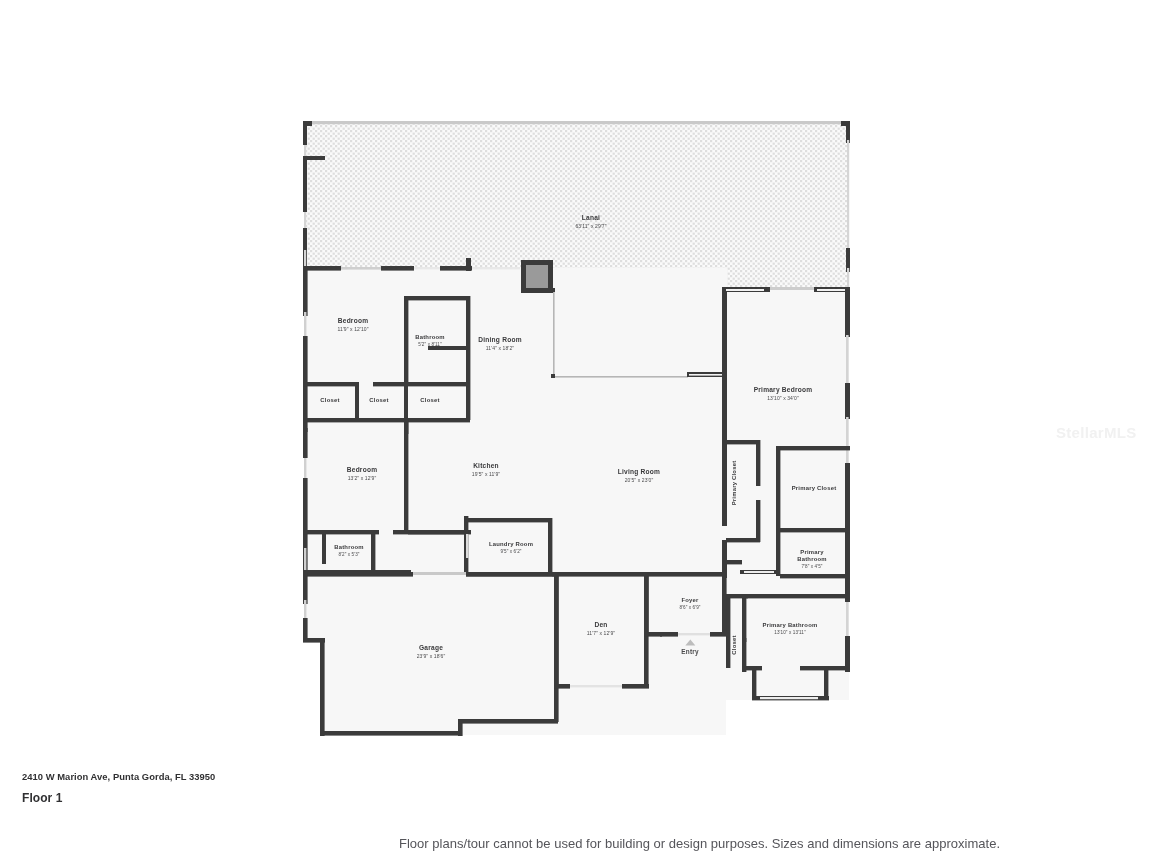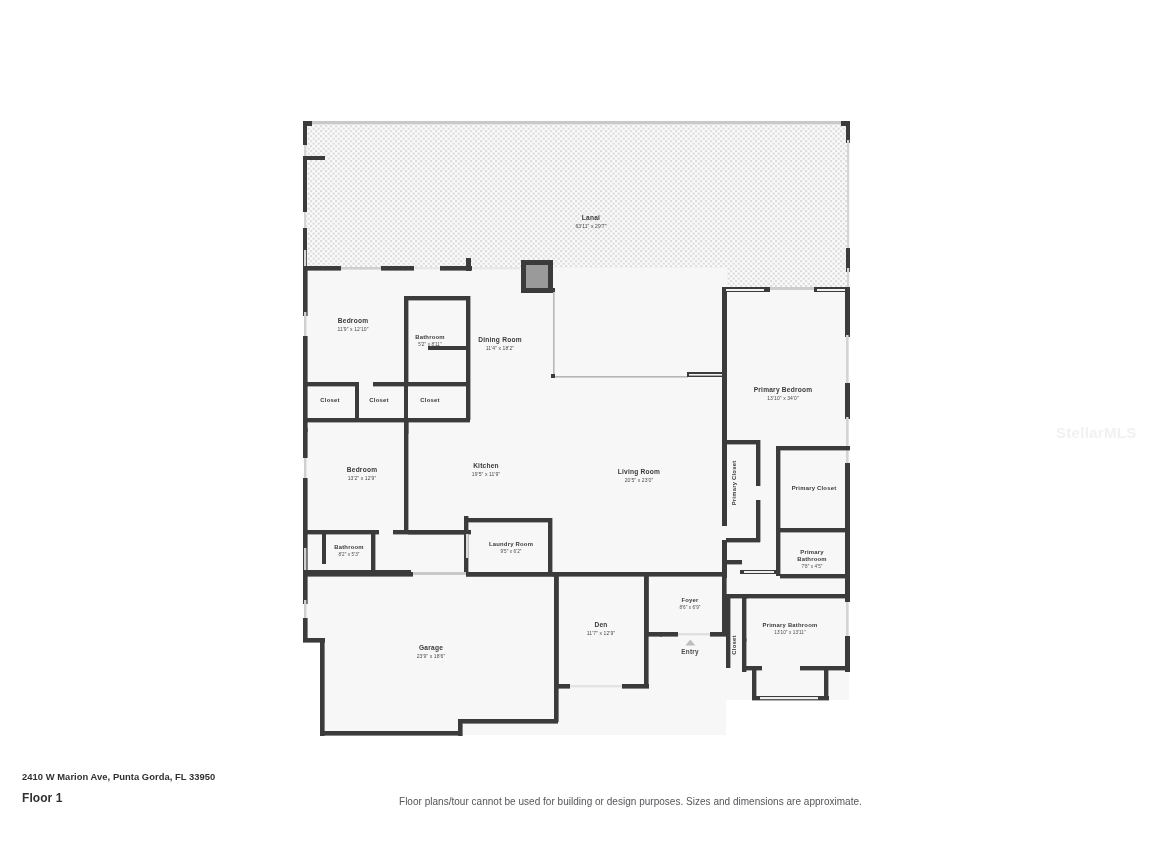--- a/index.html
+++ b/index.html
@@ -75,22 +75,22 @@
   
   #addr {
     position: absolute; left: 22px; top: 771px;
     font-size: 9.4px; font-weight: bold; color: #303032; letter-spacing: .05px;
   }
   #floor {
     position: absolute; left: 22px; top: 791px;
     font-size: 12px; font-weight: bold; color: #303032; letter-spacing: .05px;
   }
   #disclaimer {
-    position: absolute; left: 399px; top: 796px;
-    font-size: 10px; color: #55555a; letter-spacing: .02px;
+    position: absolute; left: 399px; top: 836px;
+    font-size: 13px; color: #55555a; letter-spacing: .02px;
   }
 </style>
 </head>
 <body>
 
 <div id="page">
 
   <svg id="plan" viewBox="0 0 1152 864" xmlns="http://www.w3.org/2000/svg">
     <defs>
       <pattern id="lanaiDots" width="5" height="5" patternUnits="userSpaceOnUse">

